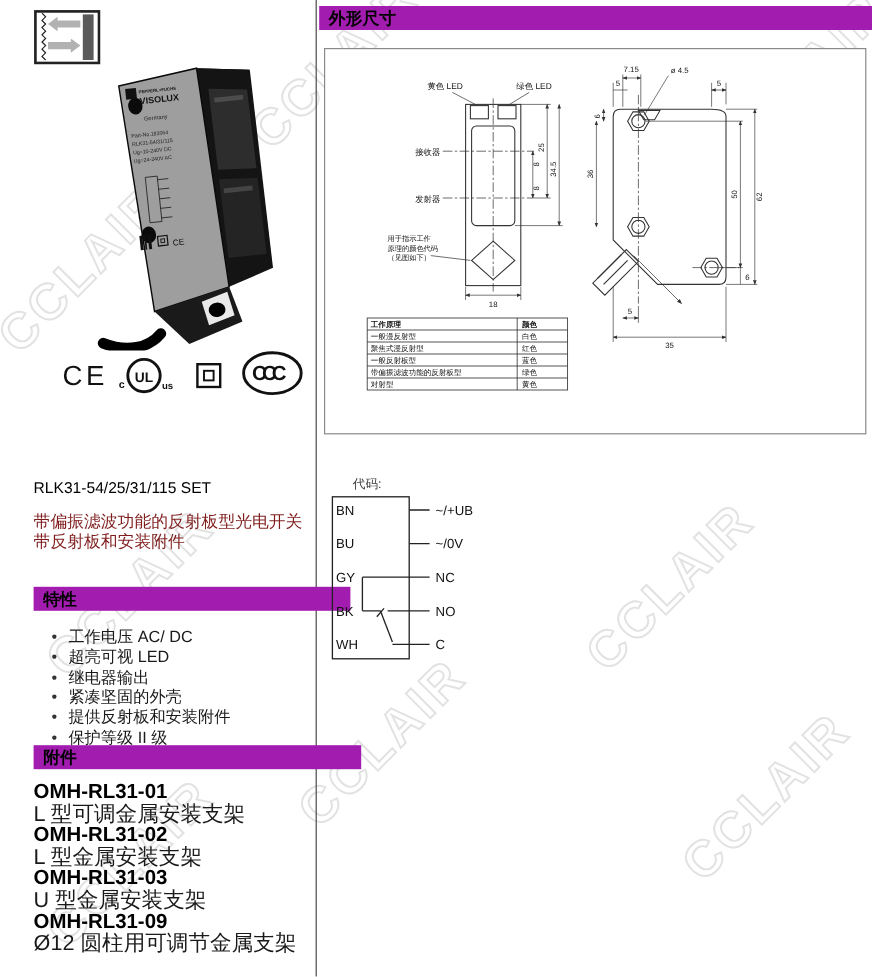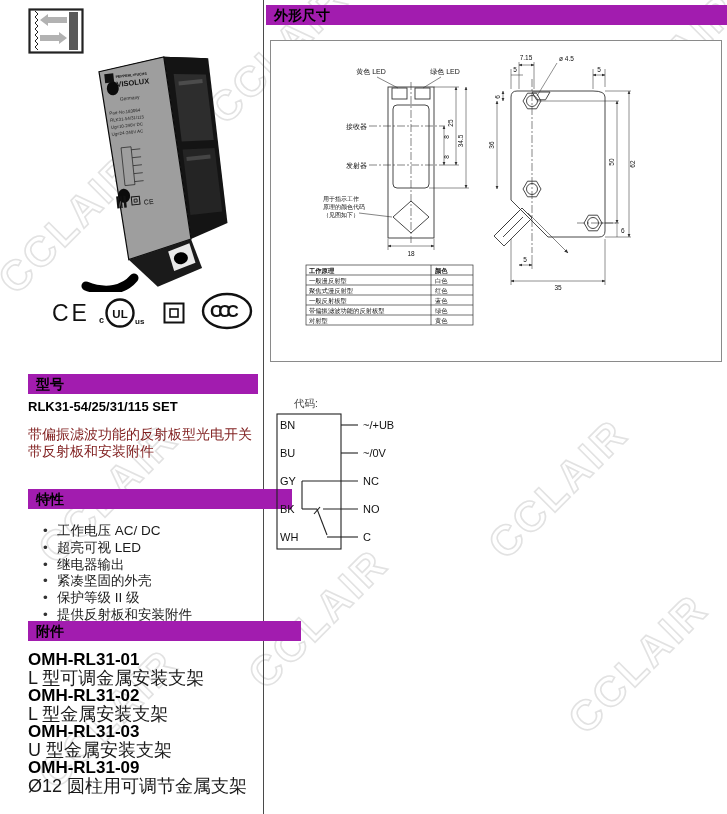--- a/index.html
+++ b/index.html
@@ -5,21 +5,21 @@
   html,body{margin:0;padding:0;background:#fff;}
   .page{position:relative;width:727px;height:814px;background:#fff;overflow:hidden;
         font-family:"Liberation Sans", sans-serif;color:#111;}
   .abs{position:absolute;}
   .wm{position:absolute;font-size:42px;font-weight:bold;letter-spacing:3px;
       transform:rotate(-45deg);color:transparent;-webkit-text-stroke:1.6px #e2e2e2;
       pointer-events:none;white-space:nowrap;}
   .bar{position:absolute;background:#a21caf;color:#000;font-weight:bold;
        font-size:14px;line-height:20px;height:20px;padding-left:8px;box-sizing:border-box;}
   .vdivider{position:absolute;left:263px;top:0;width:1px;height:814px;background:#4a4a4a;}
-  .model-code{position:absolute;font-weight:bold;font-size:13px;color:#000;}
+  .model-code{position:absolute;font-weight:normal;font-size:13px;color:#000;}
   .cn{position:absolute;font-size:14px;color:#7f1d1d;line-height:17px;}
   .features{position:absolute;left:28px;top:511px;width:232px;margin:12px;padding:0;list-style:none;}
   .features li{position:relative;padding-left:17px;font-size:13.5px;line-height:16.8px;color:#1a1a1a;}
   .features li::before{content:"\2022";position:absolute;left:3px;top:0;color:#333;}
   .acc-code{position:absolute;font-weight:bold;font-size:17px;color:#000;}
   .acc-desc{position:absolute;font-size:18px;color:#1a1a1a;}
   .drawingbox{position:absolute;left:270px;top:40px;width:450px;height:320px;
               border:1px solid #8a8a8a;background:#fff;box-sizing:content-box;}
   svg text{font-family:"Liberation Sans", sans-serif;}
 </style>
@@ -101,35 +101,34 @@
     <rect x="1.5" y="1.5" width="19" height="19" fill="none" stroke="#111" stroke-width="2"></rect>
     <rect x="7" y="7" width="8" height="8" fill="none" stroke="#111" stroke-width="1.6"></rect>
   </svg>
   <svg class="abs" style="left:200px;top:291px" width="56" height="42" viewBox="0 0 56 42">
     <ellipse cx="27" cy="20" rx="24" ry="17" fill="none" stroke="#111" stroke-width="2.4"></ellipse>
     <text x="10" y="26" font-size="17" font-weight="bold" letter-spacing="-4" fill="#111">CCC</text>
   </svg>
 
   <div class="vdivider"></div>
 
-  <div class="bar" style="left:28px;top:374px;width:230px">型号</div>
   <div class="model-code" style="left:28px;top:399px">RLK31-54/25/31/115 SET</div>
   <div class="cn" style="left:28px;top:426px;width:232px">
     <div>带偏振滤波功能的反射板型光电开关</div>
     <div>带反射板和安装附件</div>
   </div>
 
   <div class="bar" style="left:28px;top:489px;width:264px">特性</div>
   <ul class="features">
     <li>工作电压 AC/ DC</li>
     <li>超亮可视 LED</li>
     <li>继电器输出</li>
     <li>紧凑坚固的外壳</li>
+    <li>提供反射板和安装附件</li>
     <li>保护等级 II 级</li>
-    <li>提供反射板和安装附件</li>
   </ul>
 
   <div class="bar" style="left:28px;top:621px;width:273px">附件</div>
   <div class="acc-code" style="left:28px;top:650px">OMH-RL31-01</div>
   <div class="acc-desc" style="left:28px;top:666px">L 型可调金属安装支架</div>
   <div class="acc-code" style="left:28px;top:686px">OMH-RL31-02</div>
   <div class="acc-desc" style="left:28px;top:702px">L 型金属安装支架</div>
   <div class="acc-code" style="left:28px;top:722px">OMH-RL31-03</div>
   <div class="acc-desc" style="left:28px;top:738px">U 型金属安装支架</div>
   <div class="acc-code" style="left:28px;top:758px">OMH-RL31-09</div>

